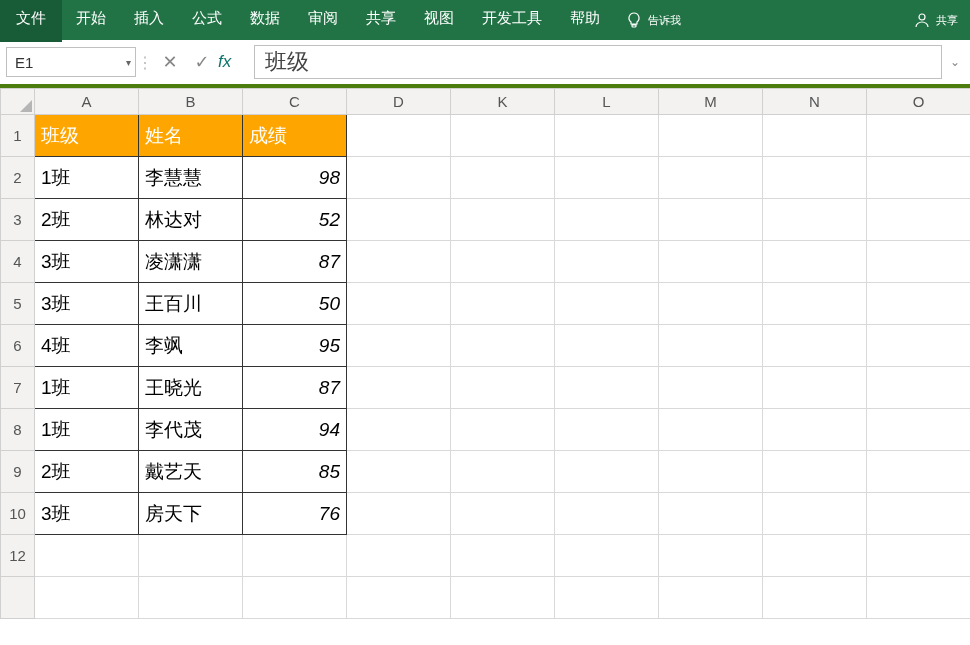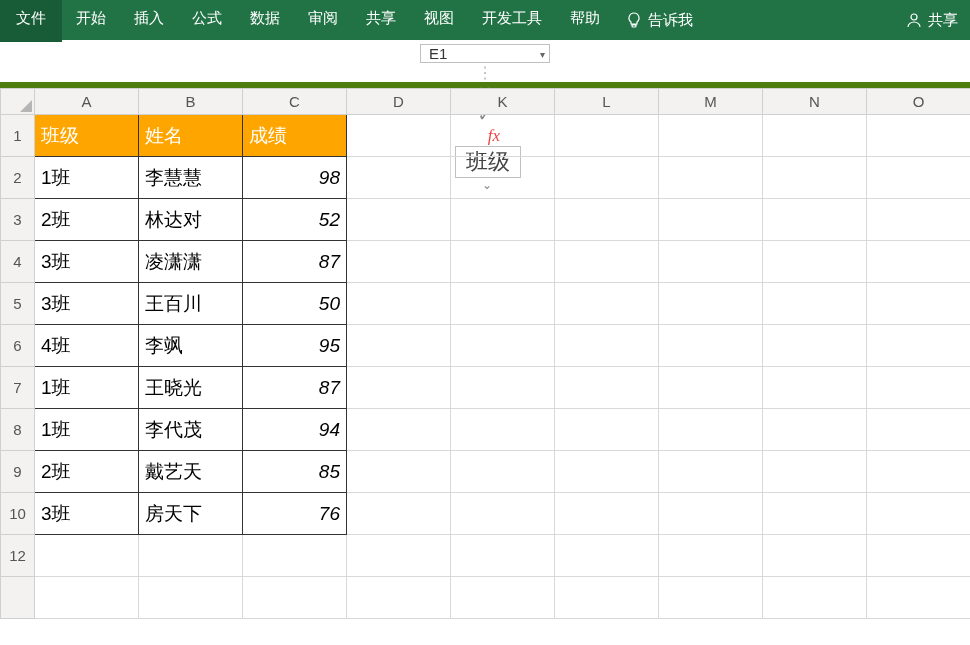--- a/index.html
+++ b/index.html
@@ -33,37 +33,36 @@
     background: #185c37;
     font-weight: normal;
     padding: 0 16px;
   }
   .ribbon .spacer { flex: 1; }
   .ribbon .tell-me, .ribbon .share-right {
     display: flex;
     align-items: center;
     padding: 0 12px;
     height: 40px;
-    font-size: 15px;
+    font-size: 11px;
     cursor: pointer;
     text-align: center;
   }
   .ribbon .bulb-icon, .ribbon .person-icon {
     width: 16px; height: 16px; margin-right: 6px;
     display: inline-block;
   }
   
   .formula-area {
     display: flex;
     align-items: center;
     height: 48px;
-    border-bottom: 6px solid #4d7c0f;
+    border-bottom: 4px solid #4d7c0f;
     background: #fff;
     padding: 4px 6px;
-    flex-direction: column;
   }
   .name-box {
     width: 130px;
     height: 30px;
     border: 1px solid #c0c0c0;
     display: flex;
     align-items: center;
     position: relative;
     padding: 0 8px;
     font-size: 15px;
@@ -89,25 +88,25 @@
     height: 30px;
     display: flex;
     align-items: center;
     justify-content: center;
     color: #888;
     font-size: 18px;
     cursor: pointer;
   }
   .fx-label {
     font-style: italic;
-    font-family: Liberation Serif, serif;
+    font-family: Liberation Sans, sans-serif;
     font-size: 17px;
-    color: #ef4444;
+    color: #0f766e;
     width: 30px;
-    text-align: right;
+    text-align: left;
     cursor: pointer;
   }
   .formula-input {
     flex: 1;
     height: 34px;
     border: 1px solid #c0c0c0;
     margin-left: 6px;
     padding: 0 10px;
     font-size: 22px;
     color: #444;

